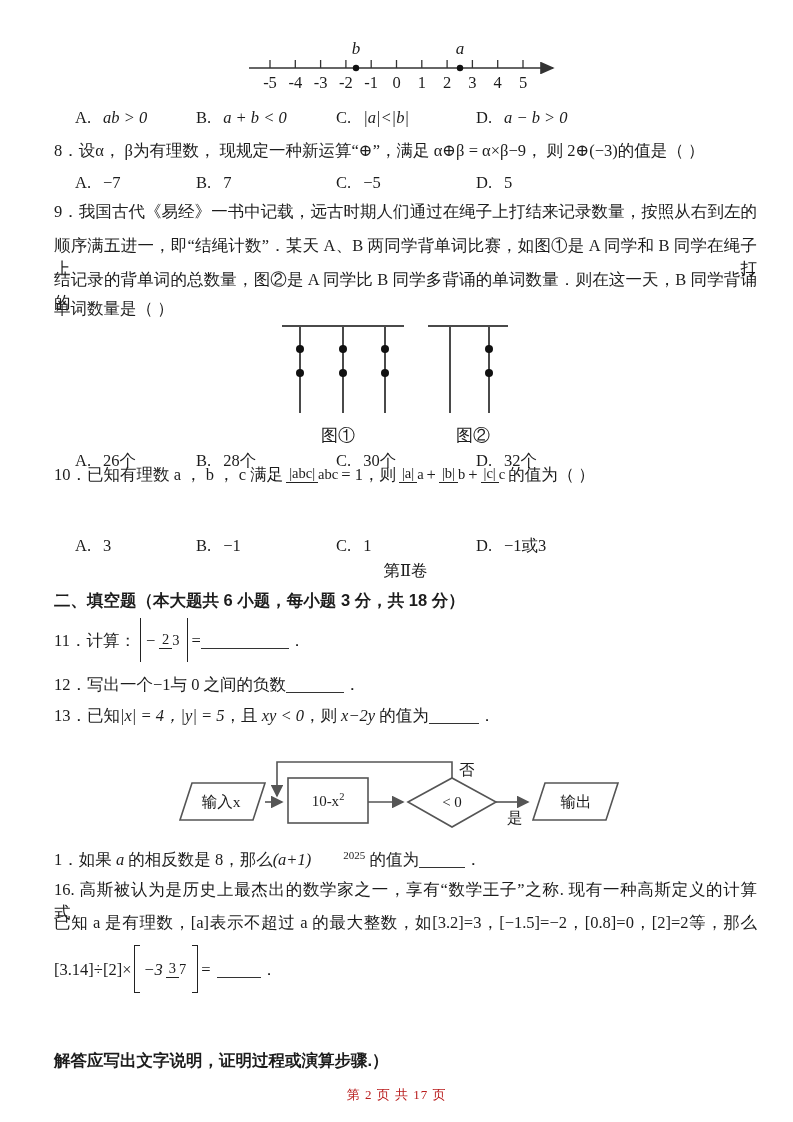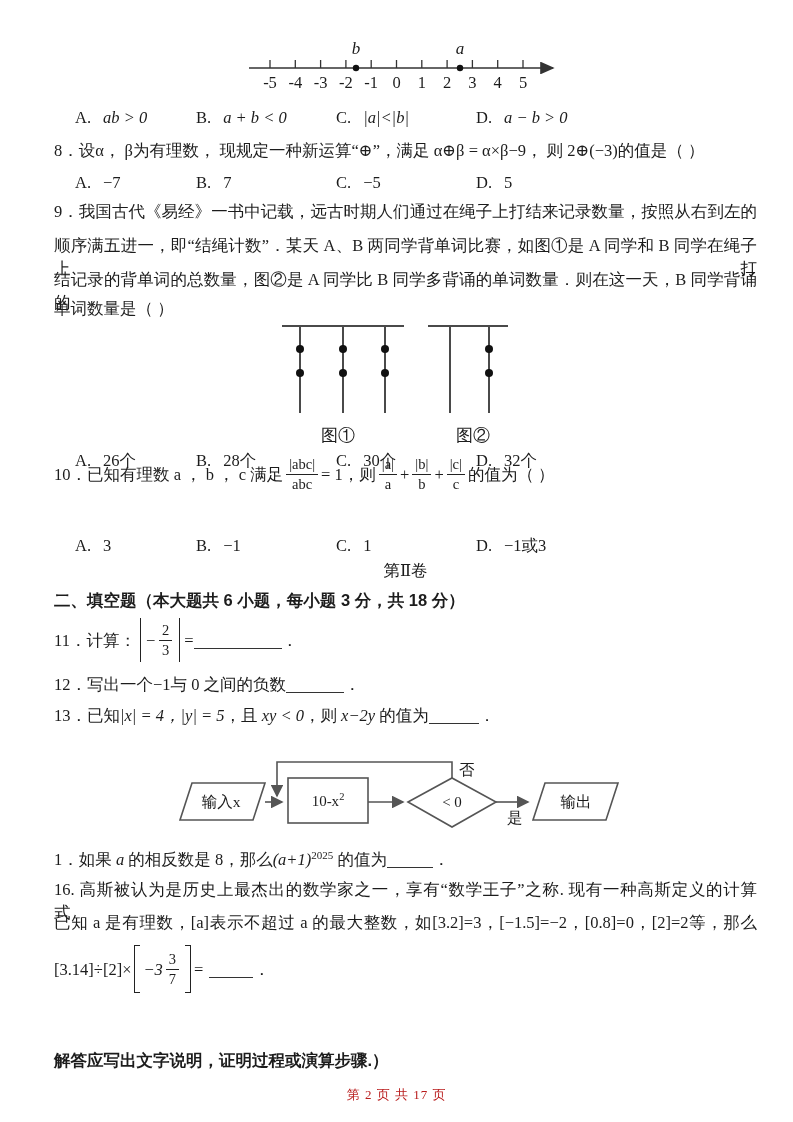--- a/index.html
+++ b/index.html
@@ -10,31 +10,31 @@
   }
   .line{position:absolute;left:54px;right:36px;font-size:16.5px;line-height:23px;}
   .fill{text-align:justify;text-align-last:justify;}
   .math{font-style:italic;}
   .center{text-align:center;text-align-last:center;}
   .heading{font-family:"Liberation Sans","DejaVu Sans",sans-serif;font-weight:700;font-size:16.5px;}
   .optrow{display:grid;grid-template-columns:121px 140px 140px auto;padding-left:21px;}
   .opt{display:flex;gap:12px;align-items:baseline;}
   .optlabel{font-family:"Liberation Serif","DejaVu Serif",serif;}
   .mathrow{display:flex;align-items:center;flex-wrap:nowrap;}
-  .frac{display:inline-flex;flex-direction:column;align-items:center;line-height:1.15;font-size:14.5px;margin:0 3px;}
+  .frac{display:inline-flex;flex-direction:row;align-items:center;line-height:1.15;font-size:14.5px;margin:0 3px;}
   .frac .num{padding:0 3px 1px;border-bottom:1.2px solid #222;}
   .frac .den{padding-top:1px;}
   .abswrap{display:inline-flex;align-items:center;border-left:1.4px solid #222;border-right:1.4px solid #222;padding:0 4px;height:44px;margin:0 4px;}
   .brackwrap{display:inline-flex;align-items:center;height:48px;margin:0 3px;}
   .lbrack,.rbrack{width:5px;align-self:stretch;border:1.5px solid #222;}
   .lbrack{border-right:none;margin-right:3px;}
   .rbrack{border-left:none;margin-left:3px;}
   .blank{display:inline-block;border-bottom:1.2px solid #333;height:16px;vertical-align:-3px;}
   .b88{width:88px;} .b60{width:58px;} .b52{width:50px;} .b64{width:62px;} .b48{width:46px;} .b46{width:44px;}
-  sup.exp{font-size:11px;font-style:normal;vertical-align:super;line-height:0;}
+  sup.exp{font-size:11px;font-style:normal;vertical-align:super;line-height:0;margin-left:32px;}
   .footer{position:absolute;left:0;right:0;text-align:center;font-size:13px;letter-spacing:1px;color:#b91c1c;}
   svg{position:absolute;overflow:visible;}
   svg text{font-family:"Liberation Serif","DejaVu Serif",serif;fill:#1c1c1c;}
 </style>
 </head>
 <body>
 
 <div class="page">
 
   <svg class="numberline" style="left:245px;top:40px;" width="330" height="62" viewBox="0 0 330 62">

